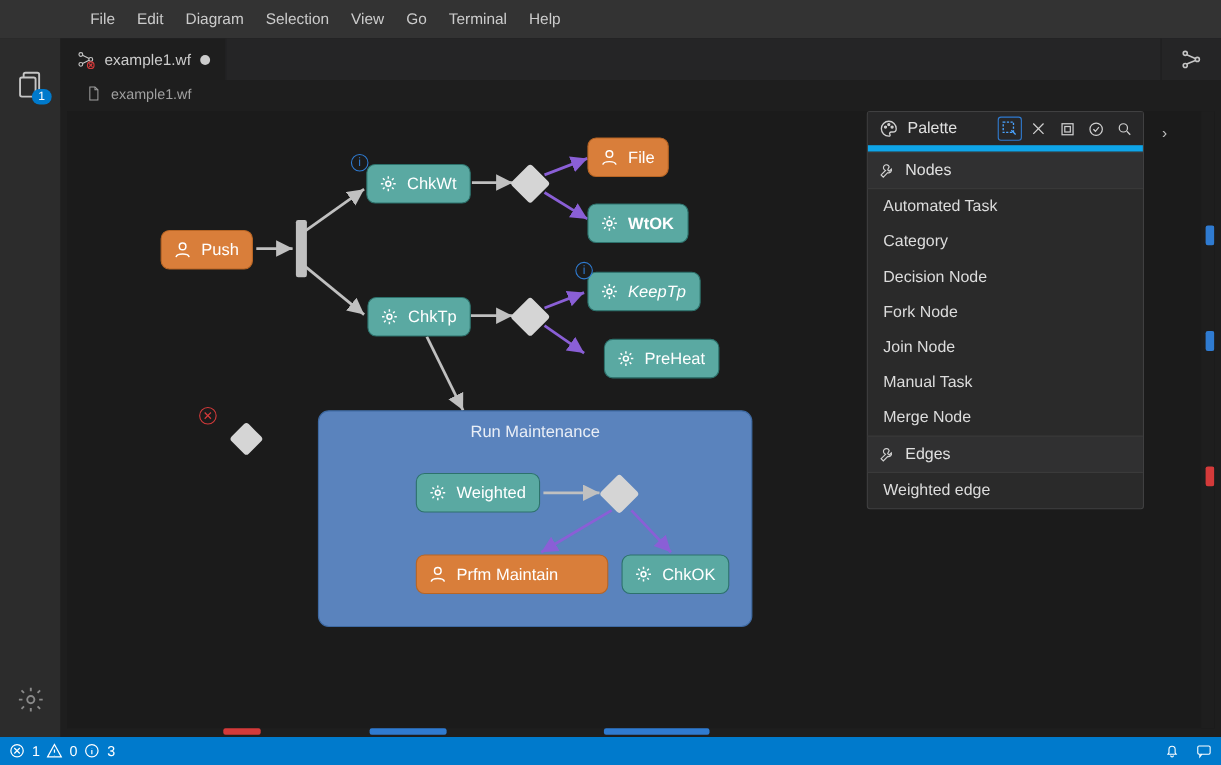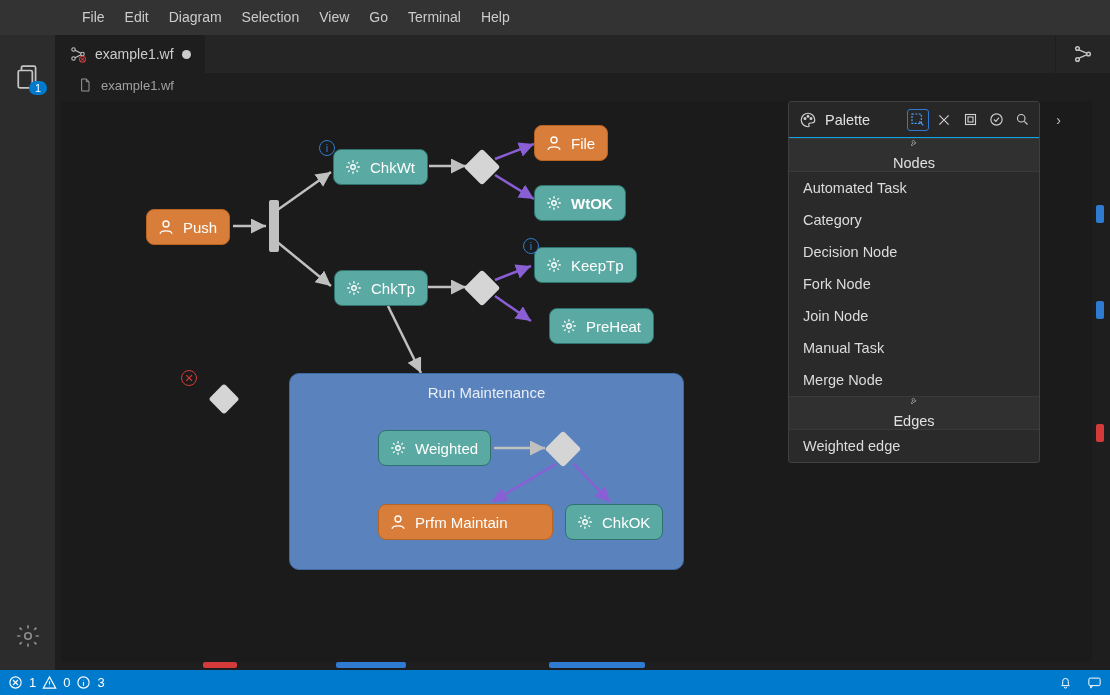--- a/index.html
+++ b/index.html
@@ -186,21 +186,21 @@
     background:#2a2a2a;
     border:1px solid #404041;
     border-radius:3px;
     font-size:14.5px;
     z-index:20;
   }
   .palette .hdr {
     display:flex; align-items:center;
     height:36px;
     background:#272728;
-    border-bottom:1px solid #0ea5e9;
+    border-bottom:6px solid #0ea5e9;
     padding:0 6px 0 10px;
     gap:8px;
   }
   .palette .hdr .palette-title { flex:1; color:#e0e0e0; }
   .palette .hdr .tools { display:flex; gap:4px; align-items:center; }
   .palette .hdr .tool-btn {
     width:22px; height:22px;
     display:flex; align-items:center; justify-content:center;
     color:#cfcfcf;
   }
@@ -210,21 +210,20 @@
   }
   .palette .subhdr {
     display:flex; align-items:center;
     gap:8px;
     height:34px;
     padding:0 10px;
     background:#303031;
     border-top:1px solid #3a3a3a;
     border-bottom:1px solid #3a3a3a;
     color:#e0e0e0;
-    flex-direction:column;
   }
   .palette .item {
     height:32px;
     display:flex; align-items:center;
     padding:0 14px;
     color:#dcdcdc;
     cursor:default;
   }
   .palette .chev-right {
     position:absolute;
@@ -403,21 +402,21 @@
 
       <div class="node teal" style="left:273px; top:169px;">
         <svg viewBox="0 0 24 24" fill="none" stroke="#fff" stroke-width="1.8">
             <circle cx="12" cy="12" r="3"></circle>
             <path d="M12 3v3M12 18v3M3 12h3M18 12h3M5.5 5.5l2 2M16.5 16.5l2 2M5.5 18.5l2-2M16.5 7.5l2-2"></path>
           </svg>
         <span>ChkTp</span>
       </div>
       <div class="diamond" style="left:408px; top:174px;"></div>
 
-      <div class="node teal" style="left:473px; top:146px;">
+      <div class="node teal" style="left:473px; top:146px;font-style:italic;">
         <svg viewBox="0 0 24 24" fill="none" stroke="#fff" stroke-width="1.8">
             <circle cx="12" cy="12" r="3"></circle>
             <path d="M12 3v3M12 18v3M3 12h3M18 12h3M5.5 5.5l2 2M16.5 16.5l2 2M5.5 18.5l2-2M16.5 7.5l2-2"></path>
           </svg>
         <span>KeepTp</span>
       </div>
       <div class="info-badge" style="left:462px; top:137px;">i</div>
 
       <div class="node teal" style="left:473px; top:207px;margin-left:15px;">
         <svg viewBox="0 0 24 24" fill="none" stroke="#fff" stroke-width="1.8">

